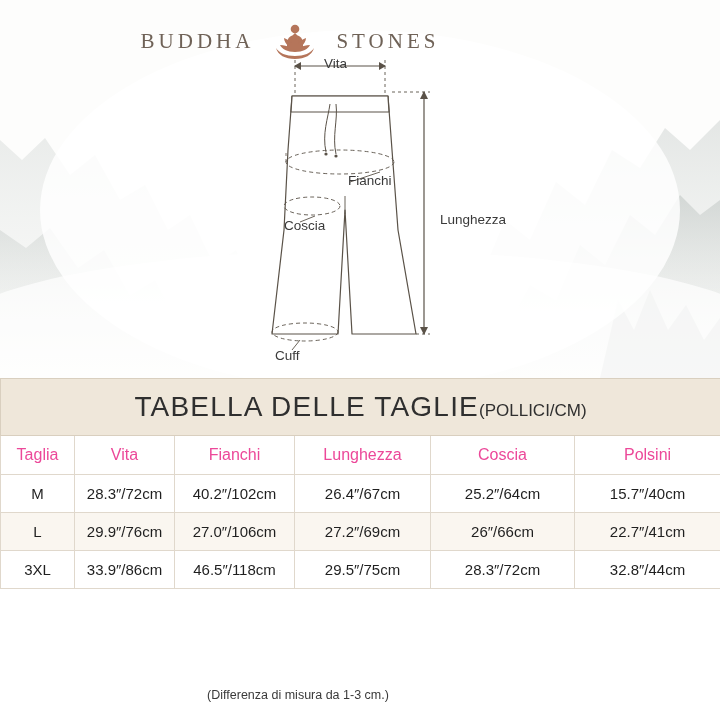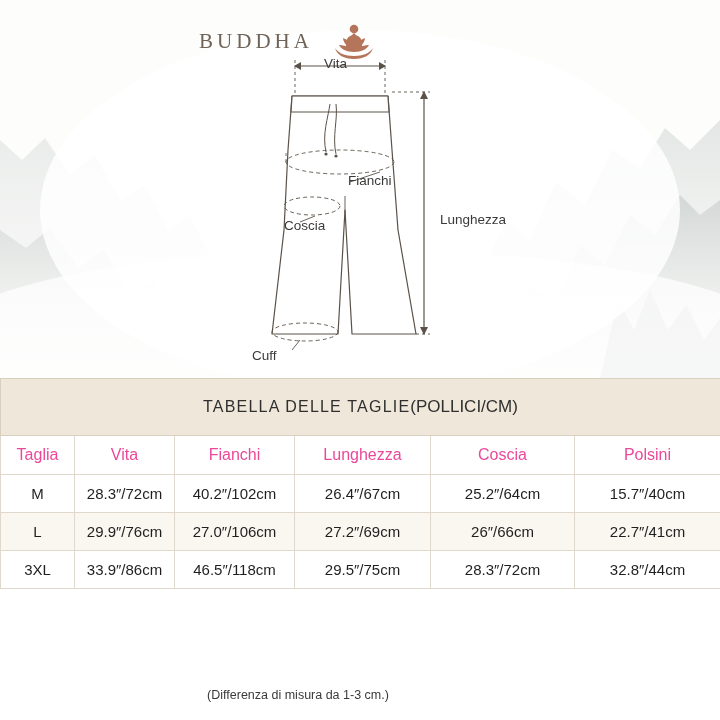--- a/index.html
+++ b/index.html
@@ -47,21 +47,21 @@
     border-collapse:collapse;width:720px;table-layout:fixed;
   }
   .title-row td{
     background:#efe7da;
     border:1px solid #d9cfbf;
     height:54px;
     text-align:center;
     vertical-align:middle;
   }
   .title-main{
-    font-size:16px;letter-spacing:1.2px;color:#2f2f2f;margin-top:15px;
+    font-size:28px;letter-spacing:1.2px;color:#2f2f2f;margin-top:15px;
   }
   .title-sub{
     font-size:17px;color:#2f2f2f;
   }
   th{
     background:#ffffff;
     border:1px solid #e0d8cc;
     height:36px;
     font-weight:normal;
     font-size:16px;
@@ -115,20 +115,21 @@
   <span class="brand-lotus">
     <svg width="54" height="46" viewBox="0 0 54 46" xmlns="http://www.w3.org/2000/svg">
       <g fill="#b5755a">
         <circle cx="27" cy="11" r="4.3"></circle>
         <path d="M27 17 c-5 0 -8 4 -8 8 l0 4 c0 2 2 3 4 3 l8 0 c2 0 4 -1 4 -3 l0 -4 c0 -4 -3 -8 -8 -8 z"></path>
         <path d="M27 34 c-8 0 -13 -3 -15 -7 c4 0 7 1 9 2 c-3 -3 -5 -6 -5 -9 c3 1 6 3 8 6 c-1 -4 -1 -8 3 -11 c4 3 4 7 3 11 c2 -3 5 -5 8 -6 c0 3 -2 6 -5 9 c2 -1 5 -2 9 -2 c-2 4 -7 7 -15 7 z"></path>
         <path d="M8 30 c3 5 10 8 19 8 c9 0 16 -3 19 -8 c-2 7 -9 11 -19 11 c-10 0 -17 -4 -19 -11 z"></path>
       </g>
     </svg>
   </span>
+  <span class="brand-text">STONES</span>
 </div>
 
 <div class="diagram">
   <svg width="720" height="378" viewBox="0 0 720 378" xmlns="http://www.w3.org/2000/svg">
     <g fill="none" stroke="#5a5248" stroke-width="1.2" stroke-linejoin="round">
 
       <line x1="295" y1="66" x2="385" y2="66"></line>
       <polyline points="301,62 294,66 301,70" fill="#5a5248" stroke="none"></polyline>
       <polyline points="379,62 386,66 379,70" fill="#5a5248" stroke="none"></polyline>
       <line x1="295" y1="60" x2="295" y2="96" stroke-dasharray="3,3" stroke-width="0.9"></line>
@@ -160,21 +161,21 @@
       <line x1="380" y1="172" x2="350" y2="182" stroke-width="0.9"></line>
       <line x1="315" y1="216" x2="300" y2="222" stroke-width="0.9"></line>
       <line x1="300" y1="340" x2="292" y2="350" stroke-width="0.9"></line>
     </g>
   </svg>
 
   <span class="dlabel" style="left:324px;top:56px;">Vita</span>
   <span class="dlabel" style="left:348px;top:173px;">Fianchi</span>
   <span class="dlabel" style="left:284px;top:218px;">Coscia</span>
   <span class="dlabel" style="left:440px;top:212px;">Lunghezza</span>
-  <span class="dlabel" style="left:252px;top:348px;">Cuff</span>
+  <span class="dlabel" style="left:275px;top:348px;">Cuff</span>
 </div>
 
 <div class="table-wrap">
   <table>
     <colgroup>
       <col style="width:74px">
         <col style="width:100px">
         <col style="width:120px">
       <col style="width:136px">
         <col style="width:144px">

